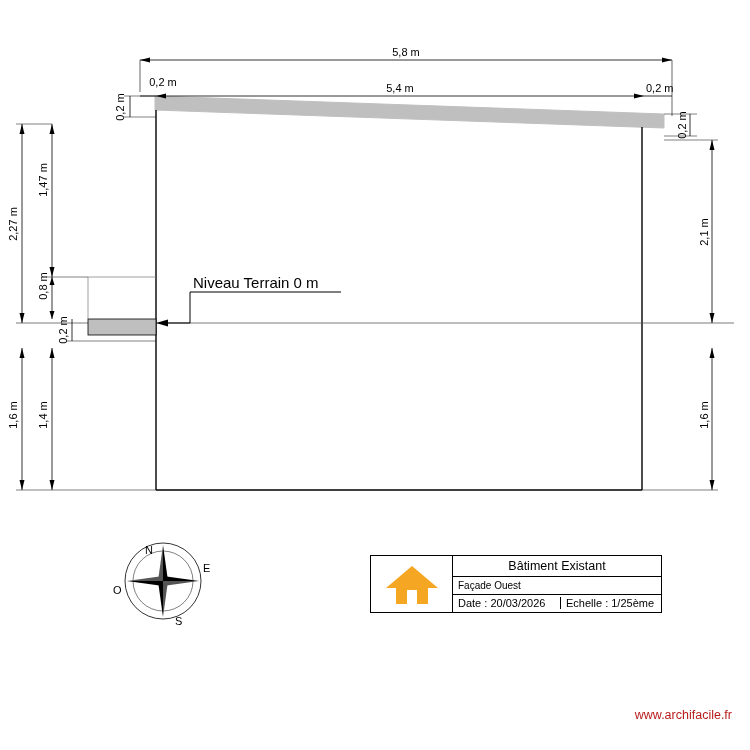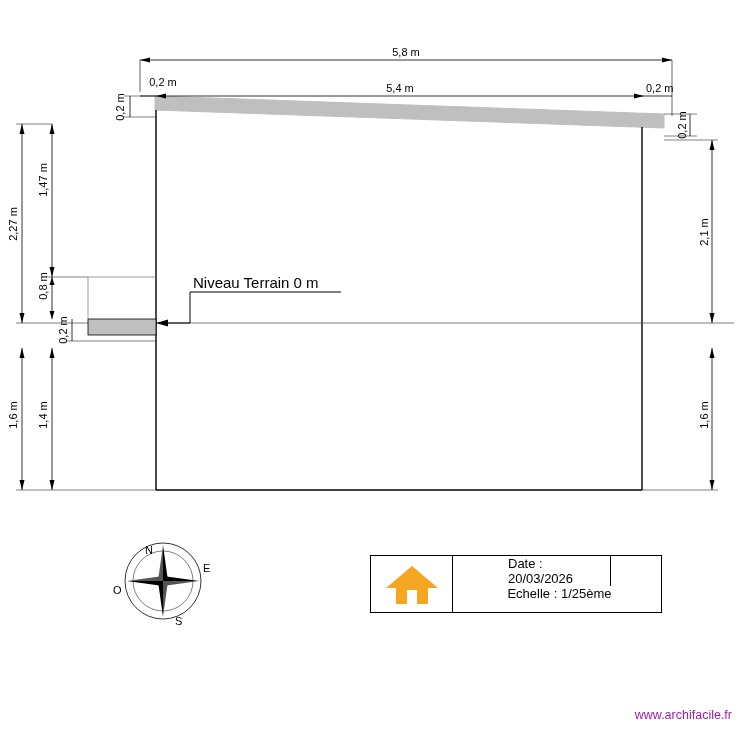--- a/index.html
+++ b/index.html
@@ -76,22 +76,21 @@
     font-size: 12.5px;
   }
   #cart-sub {
     height: 18px;
     padding-left: 5px;
     font-size: 10px;
   }
   #cart-bottom {
     height: 18px;
     display: flex;
-    flex-direction: column;
-    font-size: 13px;
+    font-size: 11px;
   }
   #cart-date {
     width: 108px;
     border-right: 1px solid #000000;
     box-sizing: border-box;
     padding-left: 5px;
     display: flex;
     align-items: center;
   }
   #cart-scale {
@@ -99,21 +98,21 @@
     padding-left: 5px;
     display: flex;
     align-items: center;
     text-align: right;
   }
   #footer-url {
     position: absolute;
     right: 18px;
     bottom: 28px;
     font-size: 12.5px;
-    color: #a21caf;
+    color: #b91c1c;
   }
 </style>
 </head>
 <body>
 
 <div id="stage">
 
   <svg id="drawing" viewBox="0 0 750 750">
 
     <polygon points="155,96 664,114 664,128 155,110" fill="#bfbfbf" stroke="#bfbfbf" stroke-width="1"></polygon>
@@ -231,20 +230,22 @@
   </svg>
 
   <div id="cartouche-box" class="cartouche">
     <div id="cartouche-icon">
       <svg width="56" height="44" viewBox="0 0 56 44">
         <polygon points="28,4 54,26 44,26 44,42 12,42 12,26 2,26" fill="#f5a623"></polygon>
         <rect x="23" y="28" width="10" height="14" fill="#ffffff"></rect>
       </svg>
     </div>
     <div id="cartouche-right">
+      <div class="cart-row" id="cart-title">Bâtiment Existant</div>
+      <div class="cart-row" id="cart-sub">Façade Ouest</div>
       <div class="cart-row" id="cart-bottom">
         <div id="cart-date">Date : 20/03/2026</div>
         <div id="cart-scale">Echelle : 1/25ème</div>
       </div>
     </div>
   </div>
 
   <div id="footer-url">www.archifacile.fr</div>
 
 </div>

